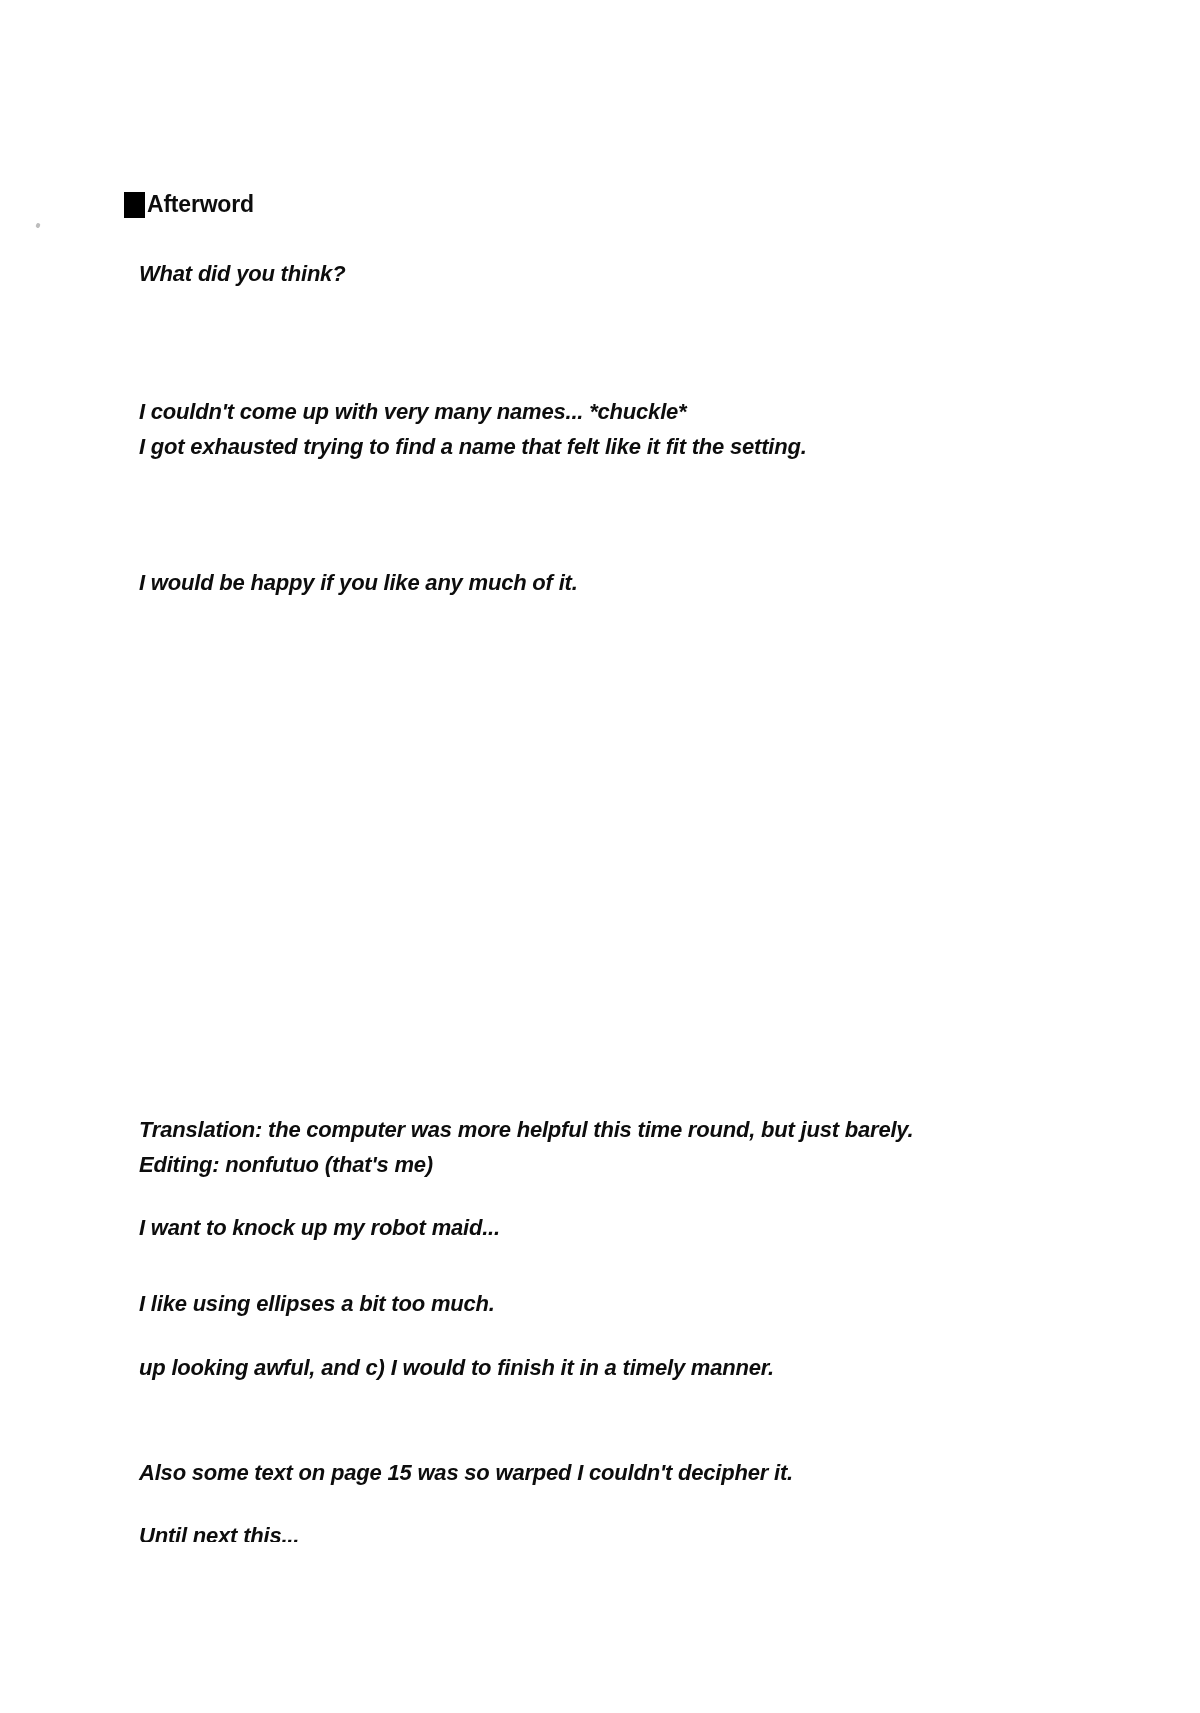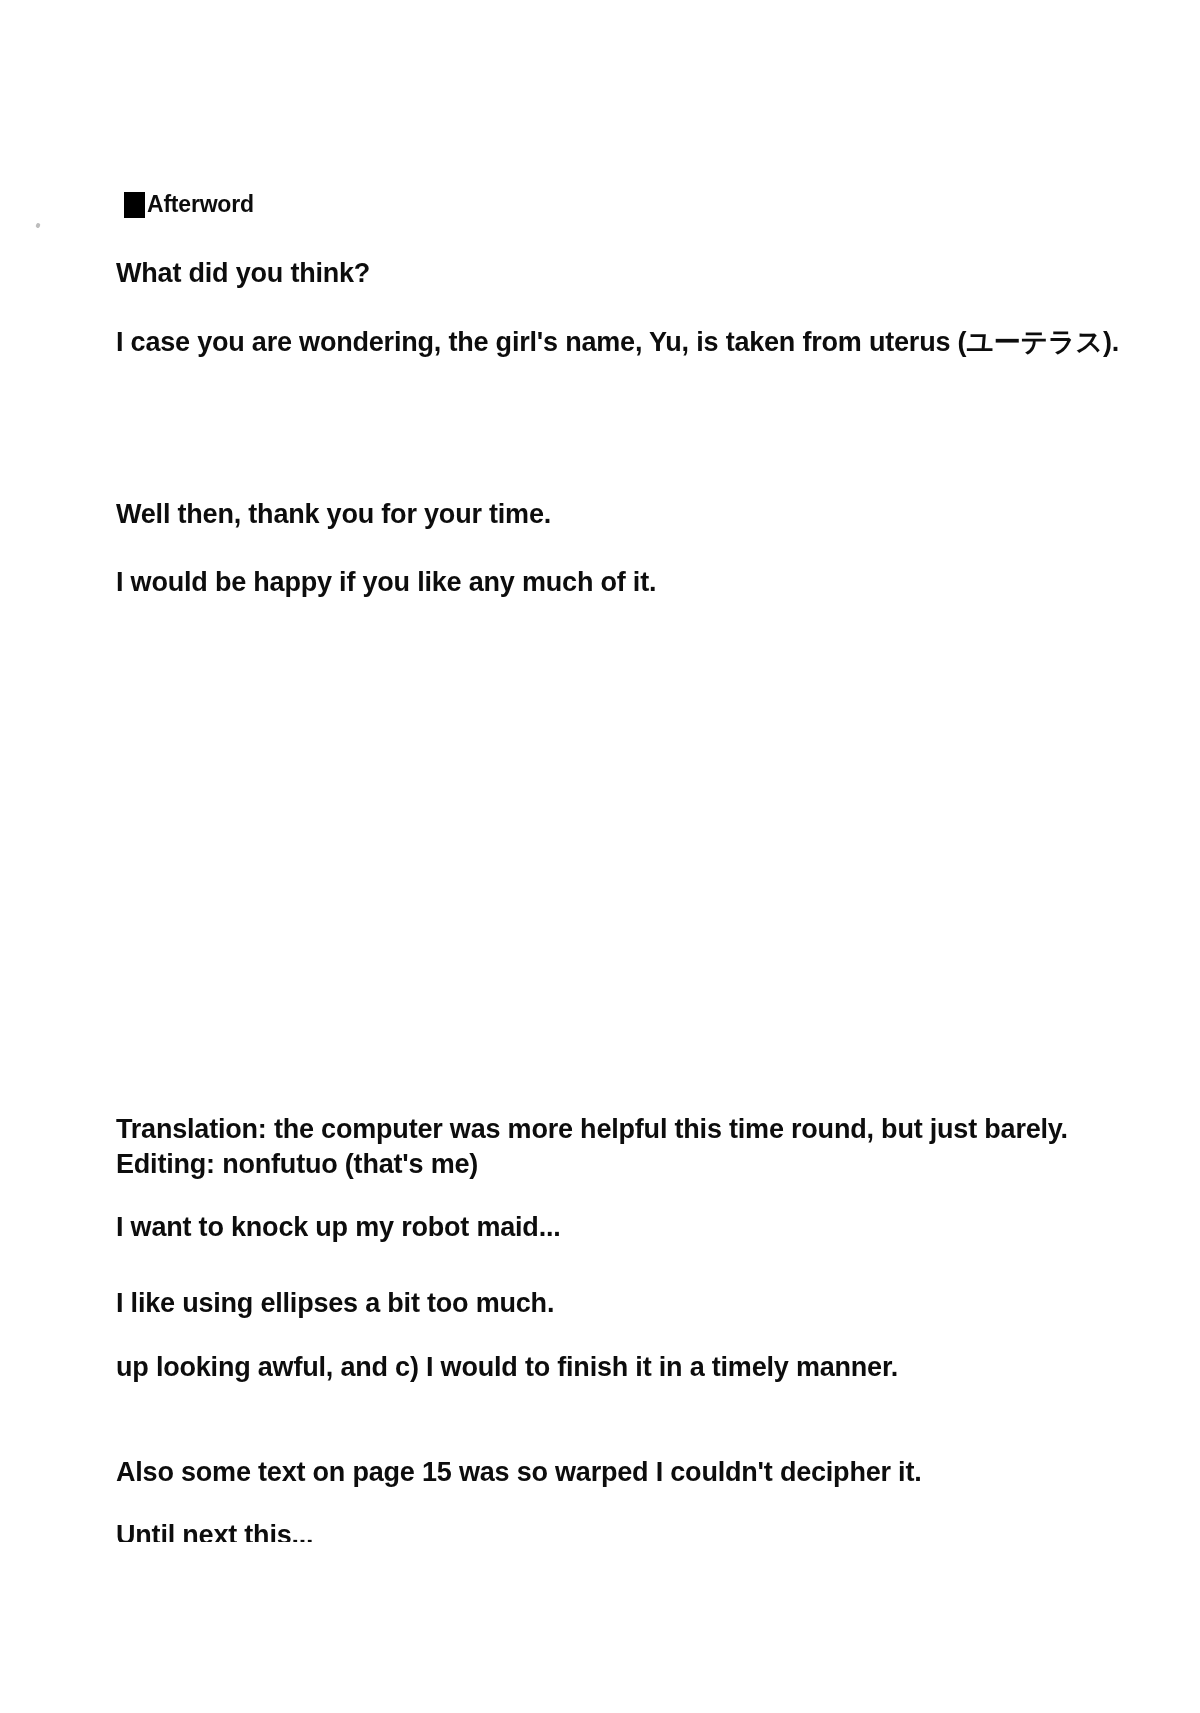--- a/index.html
+++ b/index.html
@@ -29,25 +29,26 @@
   }
   .heading .marker {
     display: inline-block;
     width: 21px;
     height: 26px;
     background: #000000;
     margin-right: 2px;
   }
   .para {
     position: absolute;
-    left: 116px;
-    font-size: 27px;
+    left: 139px;
+    font-size: 22px;
     font-weight: 700;
     letter-spacing: -0.2px;
     line-height: 35px;
+    font-style: italic;
   }
   .para .line {
     white-space: nowrap;
   }
   .page-number {
     position: absolute;
     left: 1058px;
     top: 1634px;
     font-size: 12px;
     font-weight: 700;
@@ -73,28 +74,26 @@
 
   <div class="heading">
     <span class="marker"></span>
     <span>Afterword</span>
   </div>
 
   <div class="para" style="top:256px">
     <div class="line">What did you think?</div>
   </div>
 
-  <div class="para" style="top:325px">
-    <div class="line">I case you are wondering, the girl's name, Yu, is taken from uterus (ユーテラス).</div>
+
+  <div class="para" style="top:394px">
+    <div class="line">I couldn't come up with very many names... *chuckle*</div>
+    <div class="line">I got exhausted trying to find a name that felt like it fit the setting.</div>
   </div>
 
-
-  <div class="para" style="top:497px">
-    <div class="line">Well then, thank you for your time.</div>
-  </div>
 
   <div class="para" style="top:565px">
     <div class="line">I would be happy if you like any much of it.</div>
   </div>
 
   <div class="para" style="top:1112px">
     <div class="line">Translation: the computer was more helpful this time round, but just barely.</div>
     <div class="line">Editing: nonfutuo (that's me)</div>
   </div>
 

